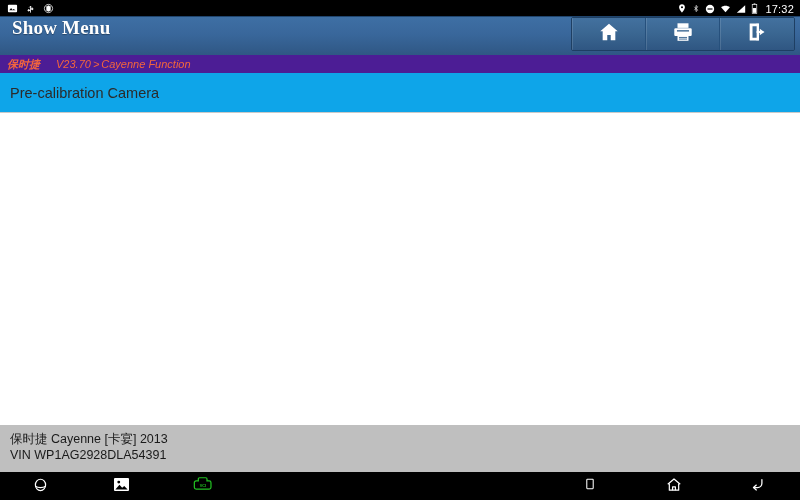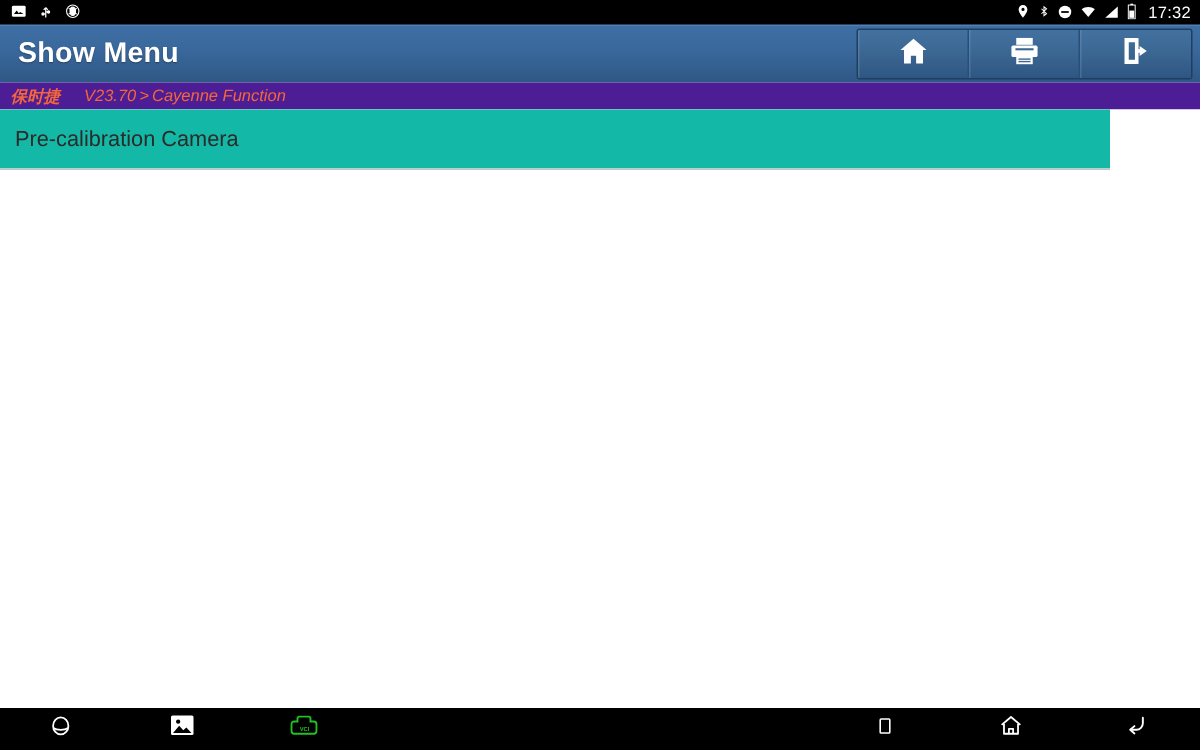--- a/index.html
+++ b/index.html
@@ -29,22 +29,23 @@
     font-family: "Liberation Sans", sans-serif;
     letter-spacing: 0.2px; margin-left: 2px;
   }
 
   
   .titlebar {
     position: absolute; top: 16px; left: 0;
     width: 800px; height: 39px;
     background: linear-gradient(to bottom, #3e6fa4 0%, #39679b 45%, #2f5784 100%);
     border-top: 1px solid #20456d;
-    display: flex; align-items: center;
+    display: flex; 
     justify-content: space-between;
+    font-family: Liberation Serif, serif;
   }
   .title-text {
     color: #ffffff; font-size: 19px; font-weight: bold;
     padding-left: 12px; letter-spacing: 0.2px;
     text-shadow: 0 1px 1px rgba(0,0,0,.35);
   }
   .toolbar {
     display: flex; height: 34px; margin-right: 5px;
     border: 1px solid #1e3f63;
     border-radius: 2px; overflow: hidden;
@@ -72,22 +73,22 @@
   .bc-bold { font-weight: bold; }
   .bc-sep { padding: 0 2px; }
 
   
   .menu-area {
     position: absolute; top: 73px; left: 0;
     width: 800px; height: 352px;
     background: #ffffff;
   }
   .menu-item {
-    width: 740px; height: 40px;
-    background: #14b8a6;
+    width: 800px; height: 40px;
+    background: #0ea5e9;
     border-bottom: 1px solid #c9c9c9;
     display: flex; align-items: center;
     padding-left: 10px;
     font-size: 14.5px; color: #2b2b2b;
     cursor: pointer;
   }
 
   
   .vehinfo {
     position: absolute; top: 425px; left: 0;
@@ -223,20 +224,24 @@
     <span class="bc-sep">&gt;</span>
     <span>Cayenne Function</span>
   </div>
 
   <div class="menu-area">
     <div class="menu-item">
       <span>Pre-calibration Camera</span>
     </div>
   </div>
 
+  <div class="vehinfo">
+    <div>保时捷 Cayenne [卡宴] 2013</div>
+    <div>VIN WP1AG2928DLA54391</div>
+  </div>
 
   <div class="navbar">
     <div class="nav-left">
       <div class="nav-slot">
         <span>
           <svg width="17" height="17" viewBox="0 0 24 24" fill="none" stroke="#fff" stroke-width="1.7">
               <ellipse cx="12" cy="12.6" rx="7.2" ry="8"></ellipse>
               <path d="M5 14.5c3.5 2.4 10.5 2.4 14 0"></path>
             </svg>
         </span>

